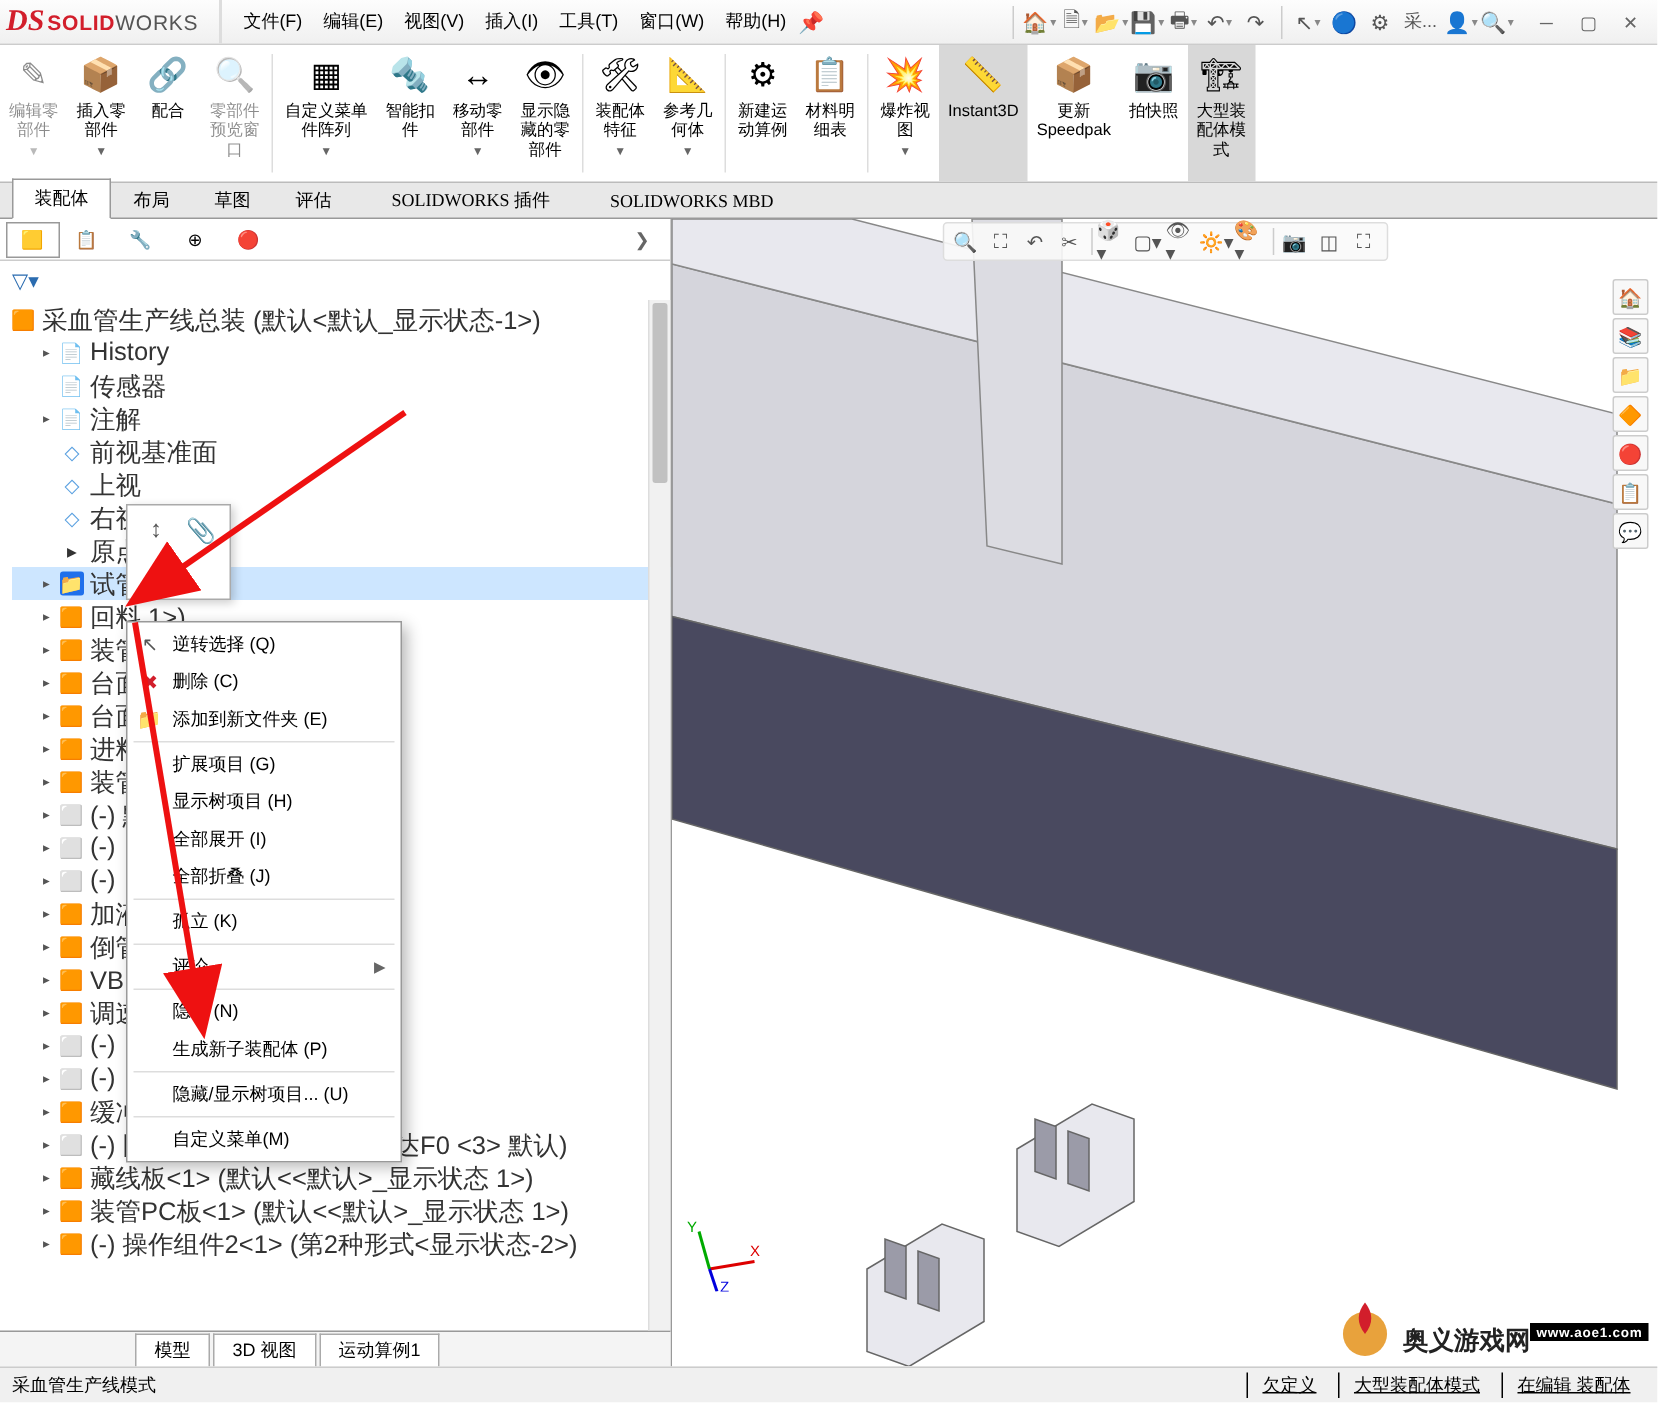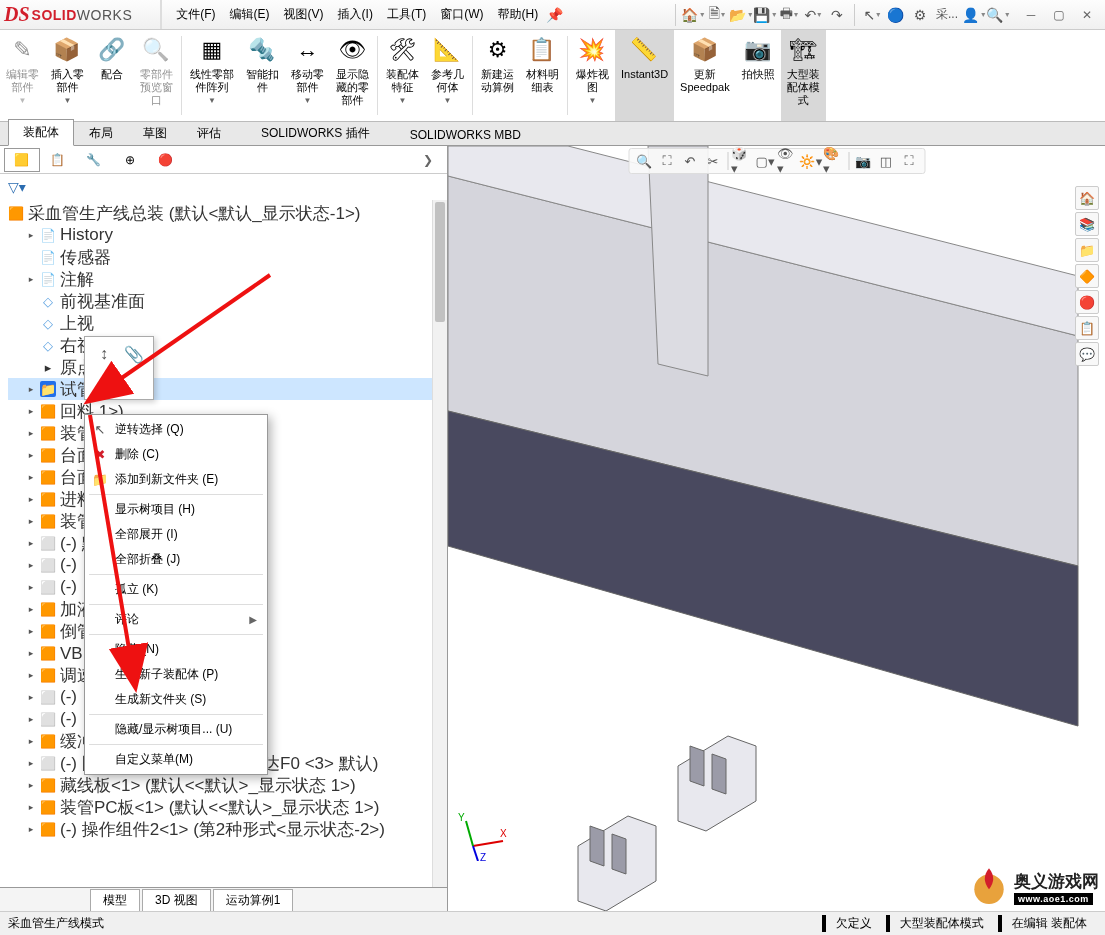--- a/index.html
+++ b/index.html
@@ -1,20 +1,20 @@
 <!DOCTYPE html>
 <html><head>
 <meta charset="utf-8">
 <style>
 * { margin: 0; padding: 0; box-sizing: border-box; font-family: "Microsoft YaHei", SimSun, Arial, sans-serif; }
 body { width: 1105px; height: 935px; background: #fff; font-size: 12px; overflow: hidden; position: relative; }
 
 
 .titlebar { height: 30px; background: linear-gradient(#fdfdfd,#f0f0f0); border-bottom: 1px solid #ccc; display: flex; align-items: center; padding: 0 4px; }
-.logo { display: flex; align-items: center; gap: 2px; padding-right: 28px; border-right: 2px solid #ddd; height: 100%; margin-right: 8px;}
+.logo { display: flex; align-items: center; gap: 2px; padding-right: 14px; border-right: 2px solid #ddd; height: 100%; margin-right: 8px;}
 .logo-ds { font: italic bold 20px Georgia; color: #d21e2b; }
 .logo-solid { font-weight: bold; font-size: 14px; color: #d21e2b; letter-spacing: 0.5px;}
 .logo-works { font-size: 14px; color: #555; letter-spacing: 0.5px;}
 .menus { display: flex; gap: 2px; }
 .menu-item { padding: 4px 6px; cursor: pointer; }
 .title-icons-wrap { margin-left: auto; display: flex; align-items: center; gap: 2px; height: 100%;}
 .title-sep { width:1px; height:22px; background:#ccc; margin:0 4px; }
 .ticon { width: 22px; height: 22px; display:flex; align-items:center; justify-content:center; font-size:14px; color:#555; cursor:pointer; border-radius:2px; }
 .ticon.dd::after { content:"▾"; font-size:8px; margin-left:1px; color:#888;}
 .win-buttons { display: flex; gap: 0; margin-left:6px;}
@@ -27,21 +27,21 @@
 .ribbon-item.disabled { opacity: 0.45; cursor:default;}
 .ribbon-icon { width:32px; height:32px; margin-bottom:2px; display:flex; align-items:center; justify-content:center; font-size:22px; position:relative;}
 .ribbon-label { font-size:11px; text-align:center; line-height:1.2; white-space:pre-line; }
 .ribbon-dd { font-size:8px; color:#666; margin-top:2px;}
 .ribbon-sep { width:1px; background:#ddd; margin: 6px 2px; }
 
 
 .ribbon-tabs { height:24px; display:flex; align-items:flex-end; padding-left:8px; border-bottom:1px solid #999; background:#e8e8e8;}
 .rtab { padding:4px 14px; font-size:12px; cursor:pointer; border:1px solid transparent; border-bottom:none; position:relative; top:1px;}
 .rtab.active { background:#fff; border-color:#999; border-bottom:1px solid #fff;}
-.rtab.tab-indent { margin-left: 10px;}
+.rtab.tab-indent { margin-left: 10px; font-family: Liberation Serif, serif;}
 
 
 .main-area { position:absolute; top:146px; left:0; right:0; bottom:24px; display:flex; }
 .left-panel { width:448px; border-right:1px solid #999; background:#fff; display:flex; flex-direction:column; position:relative;}
 .left-tabs { height:28px; border-bottom:1px solid #ccc; display:flex; align-items:center; padding:2px 4px; gap:0;}
 .ltab { width:36px; height:24px; display:flex; align-items:center; justify-content:center; cursor:pointer; border:1px solid transparent;}
 .ltab.active { border-color:#999; background:#fff;}
 .ltab-arrow { margin-left:auto; padding:4px 10px; cursor:pointer; color:#666;}
 .filter-row { height:26px; display:flex; align-items:center; padding:2px 8px;}
 .filter-icon { font-size:14px; color:#2b6cb0; cursor:pointer;}
@@ -73,28 +73,28 @@
 .vtb-sep { width:1px; height:18px; background:#ccc; margin:0 2px;}
 .vtb-icon { width:22px; height:22px; display:flex; align-items:center; justify-content:center; font-size:13px; cursor:pointer; color:#555;}
 
 .side-toolbar { position:absolute; right:4px; top:40px; width:26px; display:flex; flex-direction:column; gap:2px; z-index:5;}
 .stb-icon { width:24px; height:24px; border:1px solid #ccc; background:#f8f8f8; display:flex; align-items:center; justify-content:center; font-size:13px; cursor:pointer; border-radius:2px;}
 
 .coord-axes { position:absolute; left:10px; bottom:50px; width:50px; height:50px; z-index:3;}
 
 .watermark { position:absolute; right:6px; bottom:6px; z-index:10; display:flex; align-items:flex-end; gap:4px;}
 .wm-logo { width:42px; height:42px; }
-.wm-text { display:flex; flex-direction:column; align-items:flex-start;}
+.wm-text { display:flex; flex-direction:row; align-items:flex-start;}
 .wm-cn { font-size:17px; font-weight:bold; color:#222;}
 .wm-url { font-size:9px; background:#000; color:#fff; padding:1px 4px; letter-spacing:0.5px;font-weight:bold;}
 
 
 .statusbar { position:absolute; bottom:0; left:0; right:0; height:24px; background:#f0f0f0; border-top:1px solid #ccc; display:flex; align-items:center; padding:0 8px; font-size:12px;}
 .status-right { margin-left:auto; display:flex; gap:4px;}
-.status-cell { border-left:4px solid #000000; padding:0 10px;}
+.status-cell { border-left:1px solid #000000; padding:0 10px;text-decoration:underline;}
 
 
 .mini-toolbar { position:absolute; left:84px; top:336px; background:#fff; border:1px solid #aaa; box-shadow:2px 2px 6px rgba(0,0,0,0.2); padding:6px 8px; display:flex; gap:10px; z-index:50;}
 .mini-tb-row { display:flex; gap:8px;}
 .mini-icon { width:22px; height:22px; display:flex; align-items:center; justify-content:center; font-size:16px; cursor:pointer; color:#555;}
 
 .context-menu { position:absolute; left:84px; top:414px; width:184px; background:#fff; border:1px solid #999; box-shadow:3px 3px 10px rgba(0,0,0,0.3); z-index:50; padding:2px 0;}
 .cm-item { display:flex; align-items:center; height:25px; padding:0 10px 0 30px; cursor:pointer; position:relative; font-size:12px;}
 .cm-sep { height:1px; background:#ddd; margin:2px 4px;}
 .cm-icon { position:absolute; left:6px; width:18px; text-align:center; font-size:13px;}
@@ -164,21 +164,21 @@
     </div>
     <div class="ribbon-item disabled">
       <div class="ribbon-icon">🔍</div>
       <div class="ribbon-label">零部件
 预览窗
 口</div>
     </div>
     <div class="ribbon-sep"></div>
     <div class="ribbon-item">
       <div class="ribbon-icon">▦</div>
-      <div class="ribbon-label">线性零部
+      <div class="ribbon-label">自定义菜单
 件阵列</div>
       <div class="ribbon-dd">▼</div>
     </div>
     <div class="ribbon-item">
       <div class="ribbon-icon">🔩</div>
       <div class="ribbon-label">智能扣
 件</div>
     </div>
     <div class="ribbon-item">
       <div class="ribbon-icon">↔</div>
@@ -508,20 +508,23 @@
     <div class="cm-item">
       <span class="cm-icon" style="color:#d21e2b">✖</span>
       <span>删除 (C)</span>
     </div>
     <div class="cm-item">
       <span class="cm-icon" style="color:#5b9bd5">📁</span>
       <span>添加到新文件夹 (E)</span>
     </div>
     <div class="cm-sep"></div>
     <div class="cm-item">
+      <span>扩展项目 (G)</span>
+    </div>
+    <div class="cm-item">
       <span>显示树项目 (H)</span>
     </div>
     <div class="cm-item">
       <span>全部展开 (I)</span>
     </div>
     <div class="cm-item">
       <span>全部折叠 (J)</span>
     </div>
     <div class="cm-sep"></div>
     <div class="cm-item">
@@ -531,23 +534,20 @@
     <div class="cm-item">
       <span>评论</span>
       <span class="cm-arrow">▶</span>
     </div>
     <div class="cm-sep"></div>
     <div class="cm-item">
       <span>隐藏 (N)</span>
     </div>
     <div class="cm-item">
       <span>生成新子装配体 (P)</span>
-    </div>
-    <div class="cm-item">
-      <span>生成新文件夹 (S)</span>
     </div>
     <div class="cm-sep"></div>
     <div class="cm-item">
       <span>隐藏/显示树项目... (U)</span>
     </div>
     <div class="cm-sep"></div>
     <div class="cm-item">
       <span>自定义菜单(M)</span>
     </div>
   </div>

